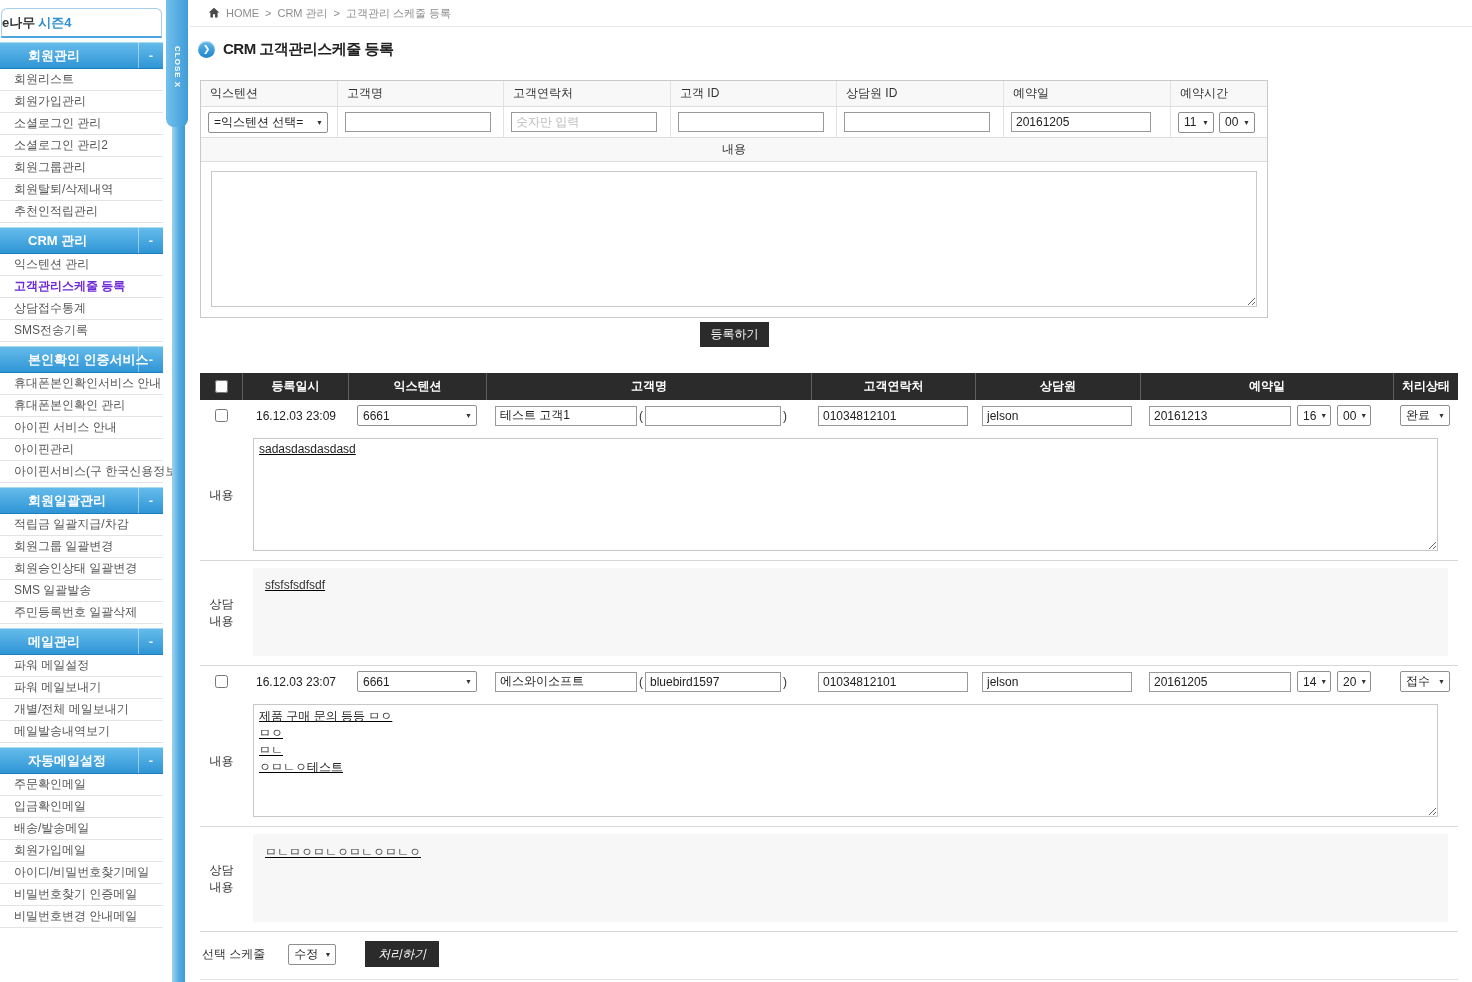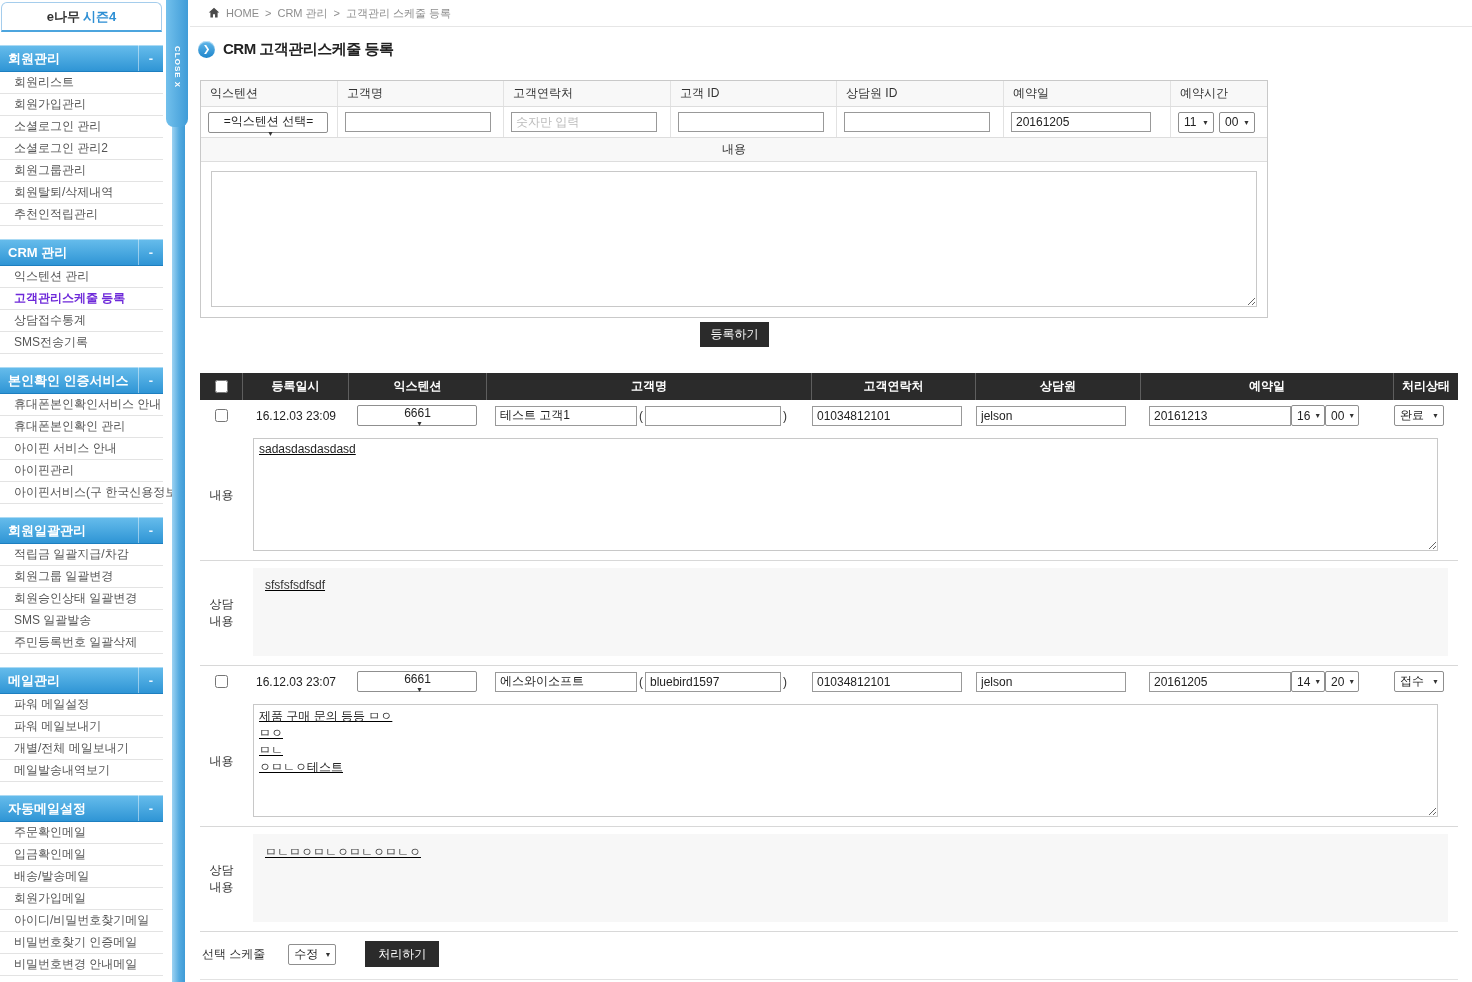--- a/index.html
+++ b/index.html
@@ -1,29 +1,29 @@
 <!DOCTYPE html>
 <html><head>
 <meta charset="utf-8">
 <style>
   * { margin:0; padding:0; box-sizing:border-box; }
   html,body { width:1472px; height:982px; background:#fff; font-family:"Liberation Sans","DejaVu Sans",sans-serif; }
   .app { position:relative; width:1472px; height:982px; overflow:hidden; background:#fff; }
 
   
   .sidebar { position:absolute; left:0; top:0; width:163px; height:982px; background:#fff; }
-  .logo-tab { margin:2px 1px 0 1px; height:30px; background:#fff; border:1px solid #a5cdec; border-bottom:2px solid #4ca5de; border-radius:6px 6px 0 0; text-align:center; line-height:27px; font-size:13px; font-weight:bold; }
+  .logo-tab { margin:8px 1px 0 1px; height:30px; background:#fff; border:1px solid #a5cdec; border-bottom:2px solid #4ca5de; border-radius:6px 6px 0 0; line-height:27px; font-size:13px; font-weight:bold; }
   .logo-tab .l1 { color:#333; }
   .logo-tab .l2 { color:#2e8fd4; margin-left:3px; }
   .panel-head { height:68px; background:linear-gradient(#fefefe,#edf2f7); text-align:center; padding-top:14px; }
   .panel-title { font-size:21px; color:#3d3d3d; letter-spacing:-1px; }
   .panel-title .b { font-weight:bold; }
   .panel-title .n { font-weight:normal; color:#555; margin-left:4px; }
   .panel-sub { margin-top:4px; font-size:9px; color:#aaa; letter-spacing:2px; }
-  .menu-head { position:relative; height:27px; margin-top:13px; background:linear-gradient(#67bdec,#2f95d5); border-bottom:1px solid #1d7fc0; color:#fff; font-size:13px; font-weight:bold; line-height:27px; padding-left:8px; box-shadow:inset 0 1px 0 rgba(255,255,255,.45); cursor:pointer; }
+  .menu-head { position:relative; height:27px; margin-top:4px; background:linear-gradient(#67bdec,#2f95d5); border-bottom:1px solid #1d7fc0; color:#fff; font-size:13px; font-weight:bold; line-height:27px; padding-left:28px; box-shadow:inset 0 1px 0 rgba(255,255,255,.45); cursor:pointer; }
   .menu-head .minus { position:absolute; right:0; top:0; width:25px; height:100%; border-left:1px solid rgba(255,255,255,.45); text-align:center; color:#eaf6ff; }
   .menu-item { height:22px; line-height:21px; padding-left:14px; font-size:12px; color:#555; border-bottom:1px solid #e3e3e3; background:#fff; cursor:pointer; white-space:nowrap; }
   .menu-item.active { color:#6d28d9; font-weight:bold; }
 
   .v-stripe { position:absolute; left:172px; top:0; width:13px; height:982px; background:linear-gradient(90deg,#9ed3f2,#55abe0 55%,#3e9bd7); }
   .close-tab { position:absolute; left:166px; top:0; width:22px; height:127px; background:linear-gradient(90deg,#72c0ec,#3f9cd8); border-radius:0 0 8px 8px; color:#fff; font-size:8px; font-weight:bold; letter-spacing:1px; writing-mode:vertical-rl; text-align:center; padding-top:8px; line-height:22px; cursor:pointer; }
 
   
   .main { position:absolute; left:190px; top:0; width:1282px; height:982px; background:#fff; }
   .breadcrumb { height:27px; line-height:27px; border-bottom:1px solid #e6e6e6; padding-left:18px; font-size:11px; color:#8d8d8d; display:flex; align-items:center; gap:6px; }
@@ -64,23 +64,23 @@
   .s-fields { display:flex; align-items:center; height:31px; font-size:12px; color:#222; }
   .s-fields .sc { display:flex; align-items:center; }
   .s-fields .sc1, .s-fields .sc2 { justify-content:center; }
   .paren { font-size:12px; color:#333; margin:0 2px; }
   .s-sub { display:flex; border-bottom:1px solid #d8d8d8; }
   .s-sub .lbl { width:43px; display:flex; align-items:center; justify-content:center; font-size:12px; color:#333; white-space:pre-line; text-align:center; line-height:17px; }
   .s-sub .body { flex:1; padding:7px 10px 9px 10px;text-decoration:underline; }
   .row-ta { width:1185px; height:113px; }
   .consult-box { background:#f7f7f7; min-height:88px; padding:10px 12px; font-size:12px; color:#333; white-space:pre-wrap; }
   .s-footer { display:flex; align-items:center; gap:23px; padding:9px 0 12px 2px; font-size:12px; color:#333; border-bottom:1px solid #e2e2e2; }
-  .proc-btn { height:26px; padding:0 13px; background:#2b2b2b; color:#fff; border:none; font-size:12px; font-family:inherit; cursor:pointer; margin-left:6px; }
-  .w120{width:120px;flex-direction:column;} .w136{width:136px;} .w140{width:140px;} .w142{width:142px;} .w146{width:146px;} .w150{width:150px;} .w34{width:34px;} .w36{width:36px;} .w50{width:50px;} .w48{width:48px;}
-  .gap6{} .gap8{margin-left:8px;}
+  .proc-btn { height:26px; padding:0 13px; background:#2b2b2b; color:#fff; border:none; font-size:12px; font-family:inherit; cursor:pointer; margin-left:6px;font-style:italic; }
+  .w120{width:120px;} .w136{width:136px;} .w140{width:140px;} .w142{width:142px;} .w146{width:146px;} .w150{width:150px;} .w34{width:34px;} .w36{width:36px;} .w50{width:50px;} .w48{width:48px;}
+  .gap6{margin-left:6px;} .gap8{margin-left:8px;}
 </style>
 </head>
 <body>
 
 <div class="app">
 
   <div class="sidebar">
     <div class="logo-tab">
       <span class="l1">e나무</span><span class="l2">시즌4</span>
     </div>

